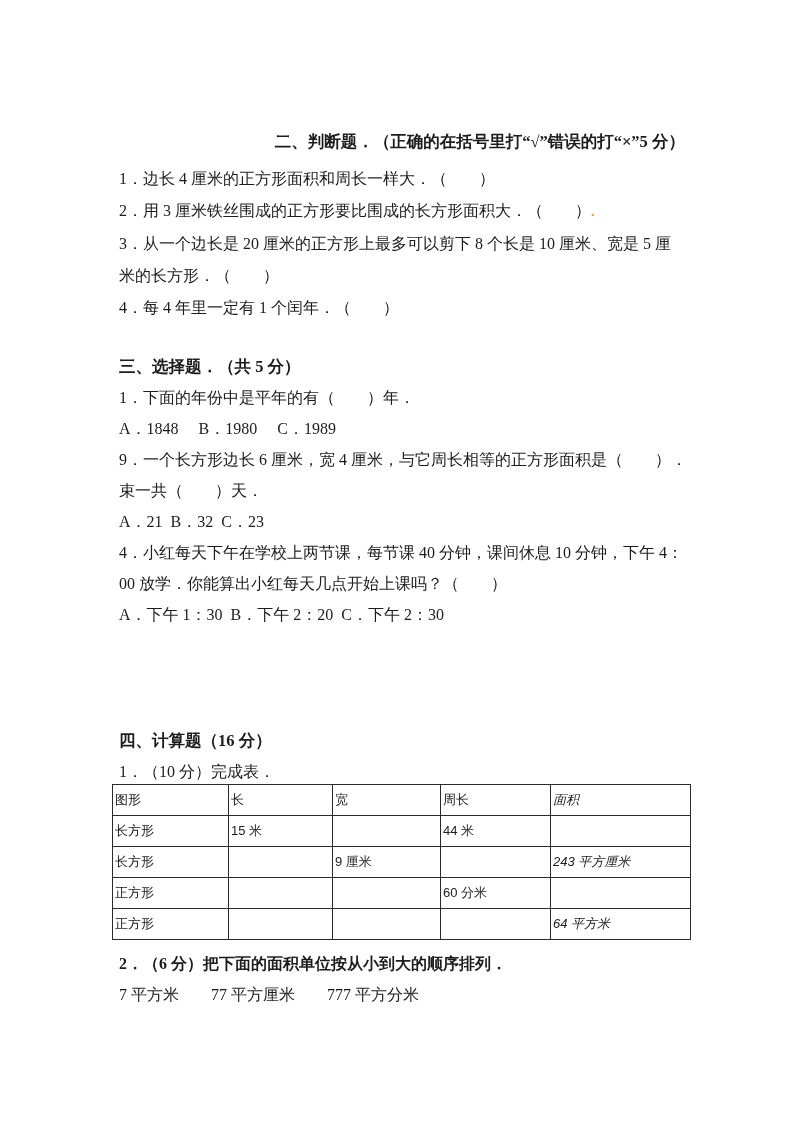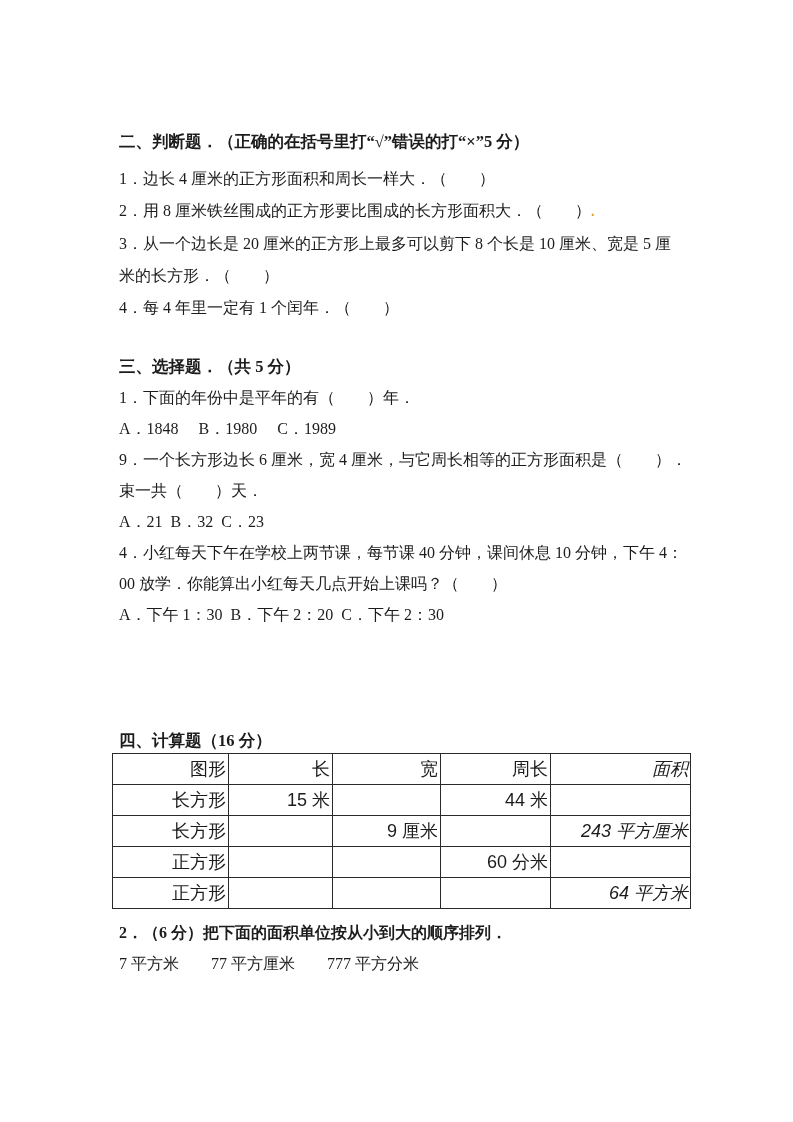--- a/index.html
+++ b/index.html
@@ -21,21 +21,21 @@
   .sec-judge  { top: 126px; }
   .sec-choice { top: 351px; font-family: Liberation Serif, serif; }
   .sec-calc   { top: 725px; }
 
   .heading {
     font-weight: bold;
     font-size: 16.5px;
     line-height: 31px;
     white-space: pre;
   }
-  .sec-judge .heading { margin-bottom: 6px; }
+  .sec-judge .heading { margin-bottom: 6px; text-align: right; }
 
   .line {
     font-size: 16px;
     line-height: 31px;
     white-space: pre;
   }
   .sec-judge .line { line-height: 32px; }
 
   .stray-mark {
     color: #dfa32b;
@@ -46,23 +46,23 @@
   table.fill-table {
     border-collapse: collapse;
     table-layout: fixed;
     margin-left: -7px;   
     margin-top: -3px;
     width: 553px;
   }
   table.fill-table td {
     border: 1px solid #2a2a2a;
     height: 30px;
-    text-align: right;
+    text-align: left;
     vertical-align: middle;
-    font-size: 18px;
+    font-size: 13px;
     padding: 0 2px;
     overflow: hidden;
   }
   td.col-shape { width: 111px; }
   td.col-len   { width: 99px; }
   td.col-wid   { width: 103px; }
   td.col-per   { width: 105px; }
   td.col-area  { width: 135px; font-style: italic; }
   td.val {
     font-family: "Liberation Sans", "DejaVu Sans", sans-serif;
@@ -71,40 +71,41 @@
   .after-table { margin-top: 8px; font-weight: bold; }
 </style>
 </head>
 <body>
 
 <div class="page">
 
   <div class="section sec-judge">
     <div class="heading">二、判断题．（正确的在括号里打“√”错误的打“×”5 分）</div>
     <div class="line">1．边长 4 厘米的正方形面积和周长一样大．（　　）</div>
-    <div class="line"><span>2．用 8 厘米铁丝围成的正方形要比围成的长方形面积大．（　　）</span><span class="stray-mark">.</span></div>
+    <div class="line"><span>2．用 3 厘米铁丝围成的正方形要比围成的长方形面积大．（　　）</span><span class="stray-mark">.</span></div>
     <div class="line">3．从一个边长是 20 厘米的正方形上最多可以剪下 8 个长是 10 厘米、宽是 5 厘</div>
     <div class="line">米的长方形．（　　）</div>
     <div class="line">4．每 4 年里一定有 1 个闰年．（　　）</div>
   </div>
 
   <div class="section sec-choice">
     <div class="heading">三、选择题．（共 5 分）</div>
     <div class="line">1．下面的年份中是平年的有（　　）年．</div>
     <div class="line">A．1848　 B．1980　 C．1989</div>
     <div class="line">9．一个长方形边长 6 厘米，宽 4 厘米，与它周长相等的正方形面积是（　　）．</div>
     <div class="line">束一共（　　）天．</div>
     <div class="line">A．21  B．32  C．23</div>
     <div class="line">4．小红每天下午在学校上两节课，每节课 40 分钟，课间休息 10 分钟，下午 4：</div>
     <div class="line">00 放学．你能算出小红每天几点开始上课吗？（　　）</div>
     <div class="line">A．下午 1：30  B．下午 2：20  C．下午 2：30</div>
   </div>
 
   <div class="section sec-calc">
     <div class="heading">四、计算题（16 分）</div>
+    <div class="line">1．（10 分）完成表．</div>
 
     <table class="fill-table">
       <tbody>
         <tr>
           <td class="col-shape">图形</td>
           <td class="col-len">长</td>
           <td class="col-wid">宽</td>
           <td class="col-per">周长</td>
           <td class="col-area">面积</td>
         </tr>

